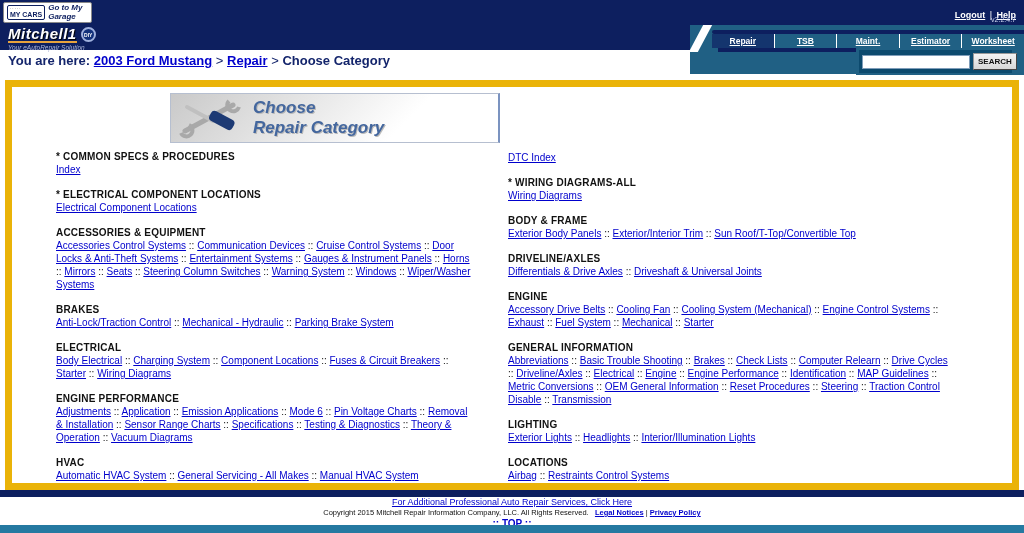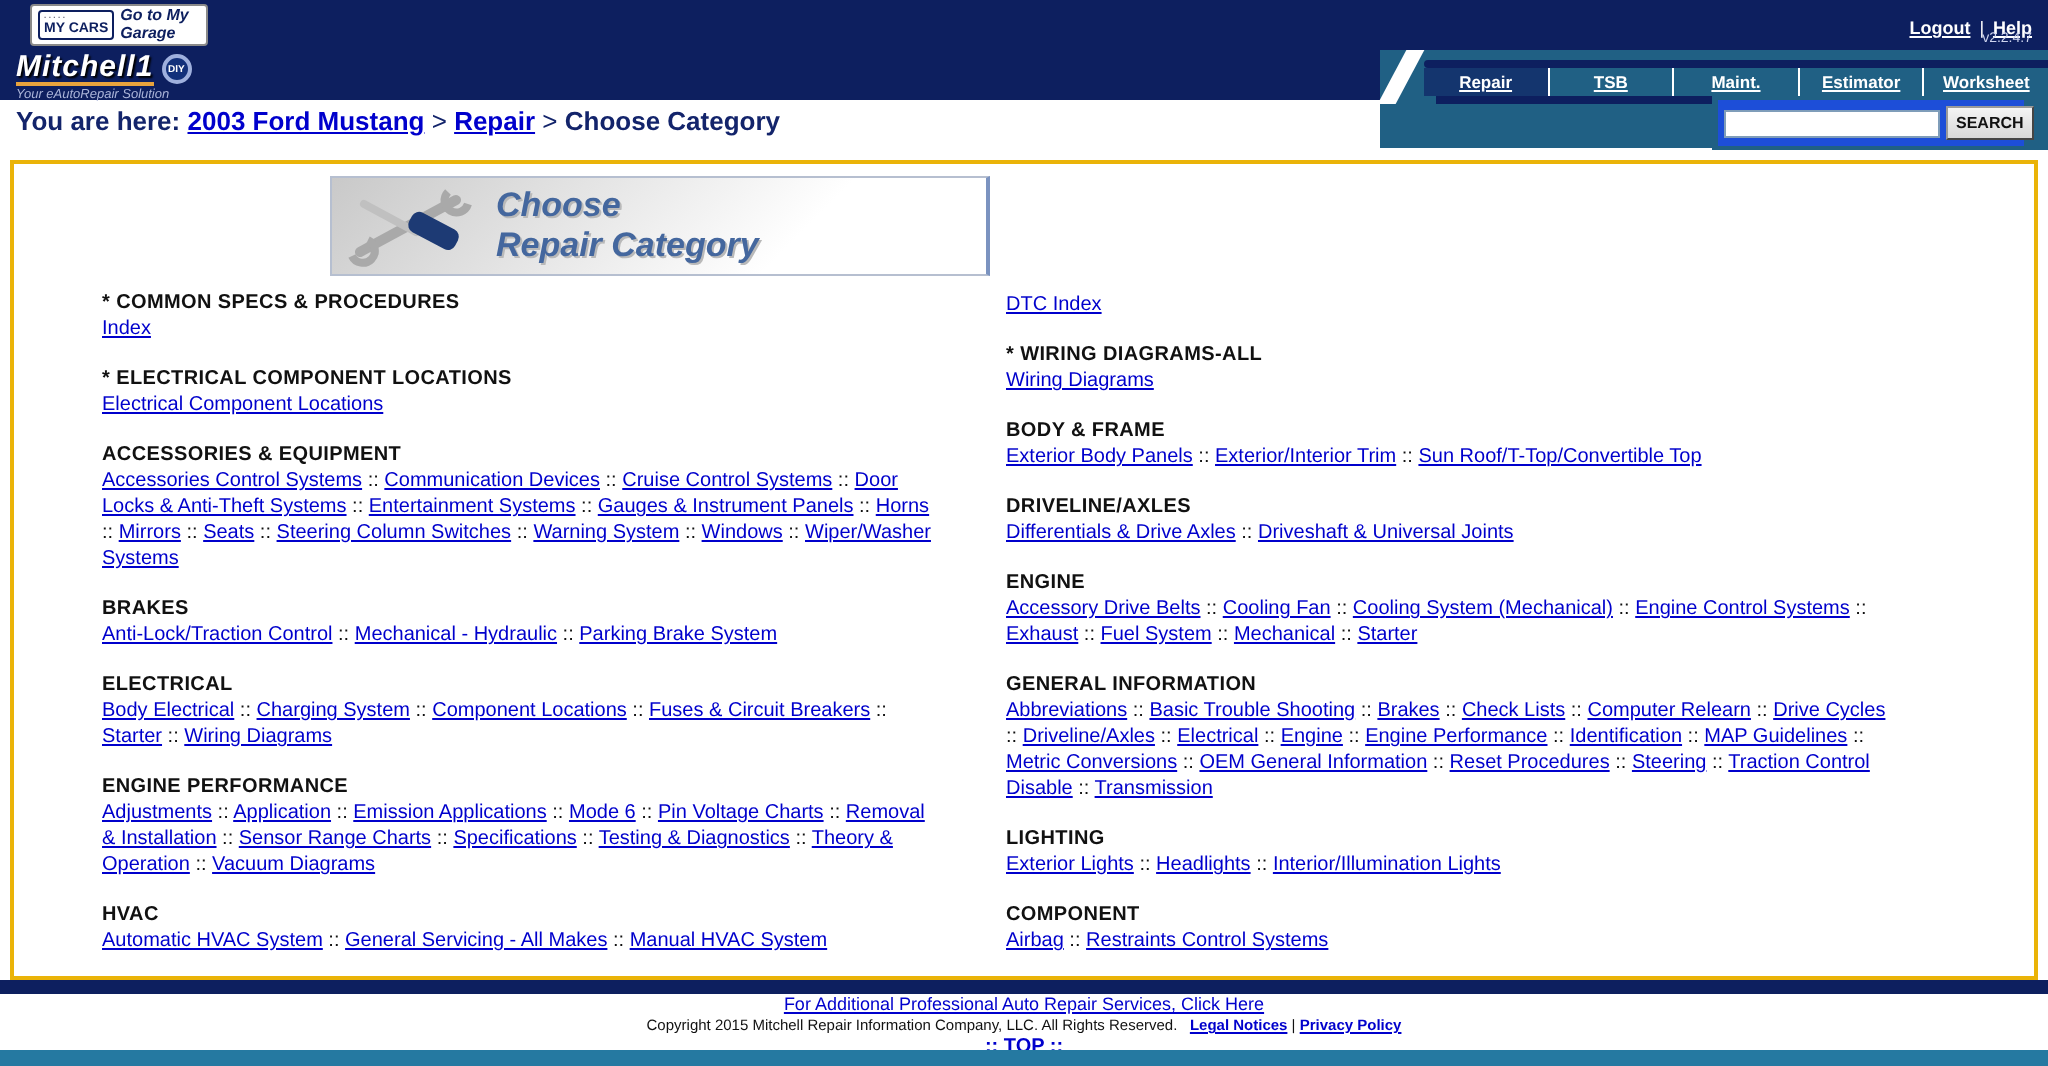--- a/index.html
+++ b/index.html
@@ -7,21 +7,21 @@
   body { font-family:"Liberation Sans", sans-serif; background:#ffffff; position:relative; overflow:hidden; }
   a { text-decoration:underline; cursor:pointer; }
 
   
   .hdr { position:absolute; top:0; left:0; width:1024px; height:75px; background:#fff; }
   .topbar { position:absolute; top:0; left:0; width:1024px; height:25px; background:#0d1f5f; }
   .brandband { position:absolute; top:25px; left:0; width:1024px; height:25px; background:#0d1f5f; }
   .steelblock { position:absolute; top:25px; left:690px; width:334px; height:49px; background:#206084; }
   .slash { position:absolute; top:25px; left:696px; width:9px; height:27px; background:#ffffff; transform:skewX(-28deg); }
 
-  .garage-btn { position:absolute; top:2px; left:3px; height:21px; background:#fff; border:1px solid #8a8a8a; border-radius:2px; display:flex; align-items:center; padding:1px 3px; gap:3px; cursor:pointer;margin-left:12px; }
+  .garage-btn { position:absolute; top:2px; left:3px; height:21px; background:#fff; border:1px solid #8a8a8a; border-radius:2px; display:flex; align-items:center; padding:1px 3px; gap:3px; cursor:pointer; }
   .mini-plate { border:1px solid #0d1f5f; border-radius:2px; padding:1px 2px; font-size:7px; font-weight:bold; color:#0d1f5f; line-height:1; }
   .mini-plate .dashes { display:block; font-size:4px; letter-spacing:1px; color:#667; }
   .garage-txt { font-size:8px; font-weight:bold; font-style:italic; color:#0d1f5f; line-height:1.1; width:40px; }
 
   .sess { position:absolute; top:4px; right:8px; text-align:right; }
   .sess a { color:#fff; font-weight:bold; font-size:9px; }
   .sess .bar { color:#fff; font-size:9px; }
   .version { position:absolute; top:16px; right:8px; color:#cdd4ee; font-size:7px; }
 
   .logo { position:absolute; top:26px; left:8px; }
@@ -36,26 +36,26 @@
   .tab:first-child { border-left:none; }
   .tab.active { background:#14356e; }
   .tabs-botbar { position:absolute; top:48px; left:718px; width:306px; height:4px; background:#0d1f5f; }
 
   .breadcrumb { position:absolute; top:53px; left:8px; font-size:13px; color:#13246b; }
   .breadcrumb .bc-label { font-weight:bold; color:#13246b; }
   .breadcrumb a { color:#0000cc; font-weight:bold; }
   .breadcrumb .bc-cur { font-weight:bold; color:#13246b; }
 
   .search-steel { position:absolute; top:48px; left:856px; width:168px; height:27px; background:#206084; }
-  .search-panel { position:absolute; top:2px; left:3px; width:153px; height:23px; background:#1d4ed8; display:flex; align-items:center; gap:3px; padding:0 3px; }
+  .search-panel { position:absolute; top:2px; left:3px; width:153px; height:23px; background:#0c4a6e; display:flex; align-items:center; gap:3px; padding:0 3px; }
   .search-input { width:108px; height:14px; border:1px solid #7f9db9; font-size:9px; padding:0 2px; }
   .search-btn { height:17px; background:linear-gradient(#f4f4f4,#d8d8d8); border:1px outset #999; font-size:8px; font-weight:bold; color:#111; padding:0 4px; cursor:pointer; font-family:"Liberation Sans", sans-serif; }
 
   
-  .content { position:absolute; top:80px; left:5px; width:1014px; height:410px; background:#fff; border:2px solid #eab308; overflow:hidden; }
+  .content { position:absolute; top:80px; left:5px; width:1014px; height:410px; background:#fff; border:7px solid #eab308; overflow:hidden; }
   .banner { position:absolute; top:6px; left:158px; width:330px; height:50px; background:linear-gradient(135deg,#c9c9c9,#ffffff 70%); border:1px solid #b6bfd0; border-right:2px solid #7b93c0; display:flex; align-items:center; gap:12px; padding-left:8px; }
   .banner-title { font-size:17px; font-weight:bold; font-style:italic; color:#44679e; line-height:1.15; text-shadow:1px 1px 0 #b9b9b9; }
 
   .cols { position:absolute; top:64px; left:0; width:1014px; display:flex; }
   .col-left { margin-left:44px; width:418px; }
   .col-right { margin-left:34px; width:440px; }
   .section { margin-bottom:13px; }
   .sec-title { font-size:10px; font-weight:bold; color:#111; margin-bottom:1px; letter-spacing:0.2px; }
   .sec-links { font-size:10px; line-height:1.3; color:#111; }
   .cat-link { color:#0000cc; }
@@ -195,21 +195,21 @@
         </div>
         <div class="section">
           <div class="sec-title">GENERAL INFORMATION</div>
           <div class="sec-links"><a class="cat-link">Abbreviations</a><span class="sep"> :: </span><a class="cat-link">Basic Trouble Shooting</a><span class="sep"> :: </span><a class="cat-link">Brakes</a><span class="sep"> :: </span><a class="cat-link">Check Lists</a><span class="sep"> :: </span><a class="cat-link">Computer Relearn</a><span class="sep"> :: </span><a class="cat-link">Drive Cycles</a><span class="sep"> :: </span><a class="cat-link">Driveline/Axles</a><span class="sep"> :: </span><a class="cat-link">Electrical</a><span class="sep"> :: </span><a class="cat-link">Engine</a><span class="sep"> :: </span><a class="cat-link">Engine Performance</a><span class="sep"> :: </span><a class="cat-link">Identification</a><span class="sep"> :: </span><a class="cat-link">MAP Guidelines</a><span class="sep"> :: </span><a class="cat-link">Metric Conversions</a><span class="sep"> :: </span><a class="cat-link">OEM General Information</a><span class="sep"> :: </span><a class="cat-link">Reset Procedures</a><span class="sep"> :: </span><a class="cat-link">Steering</a><span class="sep"> :: </span><a class="cat-link">Traction Control Disable</a><span class="sep"> :: </span><a class="cat-link">Transmission</a></div>
         </div>
         <div class="section">
           <div class="sec-title">LIGHTING</div>
           <div class="sec-links"><a class="cat-link">Exterior Lights</a><span class="sep"> :: </span><a class="cat-link">Headlights</a><span class="sep"> :: </span><a class="cat-link">Interior/Illumination Lights</a></div>
         </div>
         <div class="section">
-          <div class="sec-title">COMPONENT</div>
+          <div class="sec-title">LOCATIONS</div>
           <div class="sec-links"><a class="cat-link">Airbag</a><span class="sep"> :: </span><a class="cat-link">Restraints Control Systems</a></div>
         </div>
       </div>
   </div>
 </div>
 
 <div class="footer-navy"></div>
 <div class="footer-white">
   <div class="promo">
     <a>For Additional Professional Auto Repair Services, Click Here</a>

